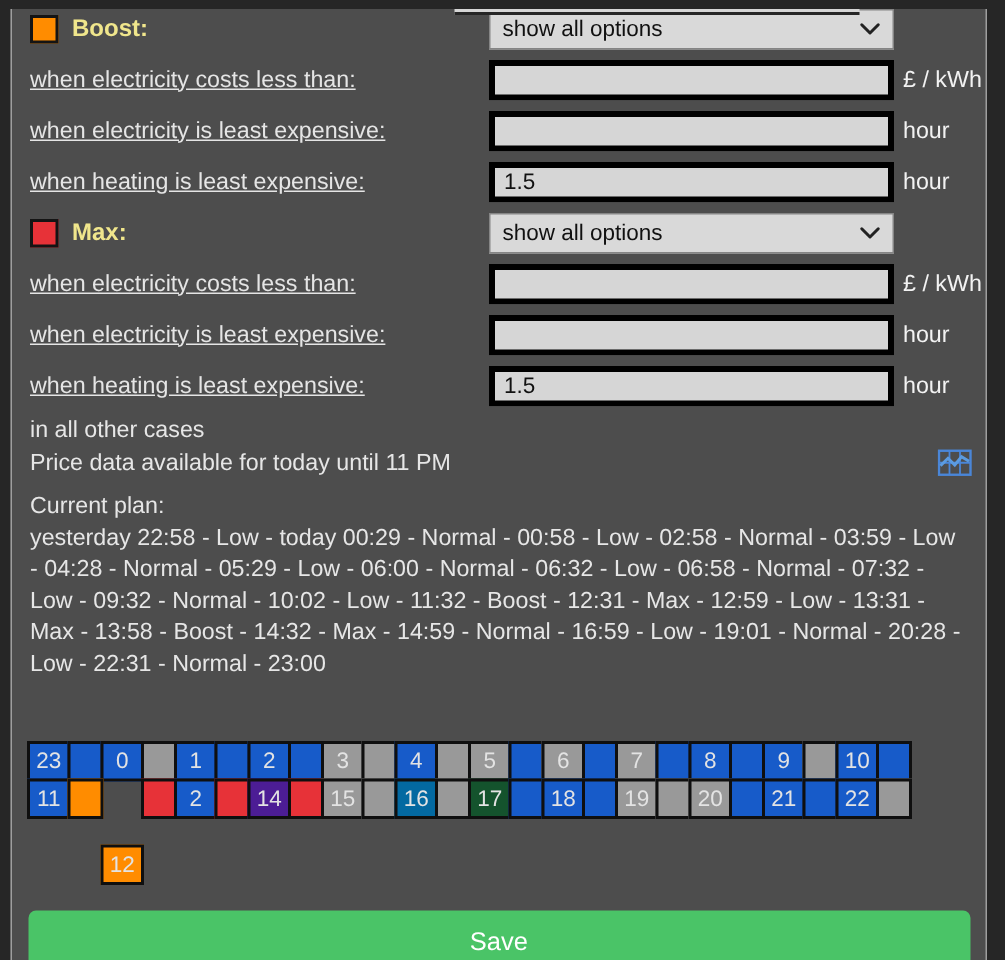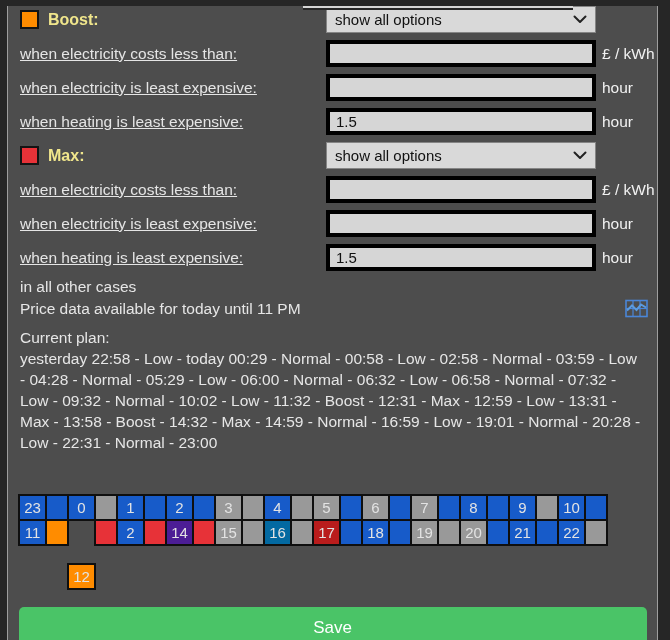--- a/index.html
+++ b/index.html
@@ -197,21 +197,21 @@
         <div class="hg-cell" style="background: rgb(255, 140, 0); margin-top: 44px;">12</div>
         <div class="hg-cell half" style="background: rgb(231, 50, 56);"></div>
         <div class="hg-cell" style="background: rgb(23, 91, 201);">2</div>
         <div class="hg-cell half" style="background: rgb(231, 50, 56);"></div>
         <div class="hg-cell" style="background: #4c1d95;">14</div>
         <div class="hg-cell half" style="background: rgb(231, 50, 56);"></div>
         <div class="hg-cell" style="background: rgb(153, 153, 153);">15</div>
         <div class="hg-cell half" style="background: rgb(153, 153, 153);"></div>
         <div class="hg-cell" style="background: #0369a1;">16</div>
         <div class="hg-cell half" style="background: rgb(153, 153, 153);"></div>
-        <div class="hg-cell" style="background: #b91c1c;">17</div>
+        <div class="hg-cell" style="background: #14532d;">17</div>
         <div class="hg-cell half" style="background: rgb(23, 91, 201);"></div>
         <div class="hg-cell" style="background: rgb(23, 91, 201);">18</div>
         <div class="hg-cell half" style="background: rgb(23, 91, 201);"></div>
         <div class="hg-cell" style="background: rgb(153, 153, 153);">19</div>
         <div class="hg-cell half" style="background: rgb(153, 153, 153);"></div>
         <div class="hg-cell" style="background: rgb(153, 153, 153);">20</div>
         <div class="hg-cell half" style="background: rgb(23, 91, 201);"></div>
         <div class="hg-cell" style="background: rgb(23, 91, 201);">21</div>
         <div class="hg-cell half" style="background: rgb(23, 91, 201);"></div>
         <div class="hg-cell" style="background: rgb(23, 91, 201);">22</div>

